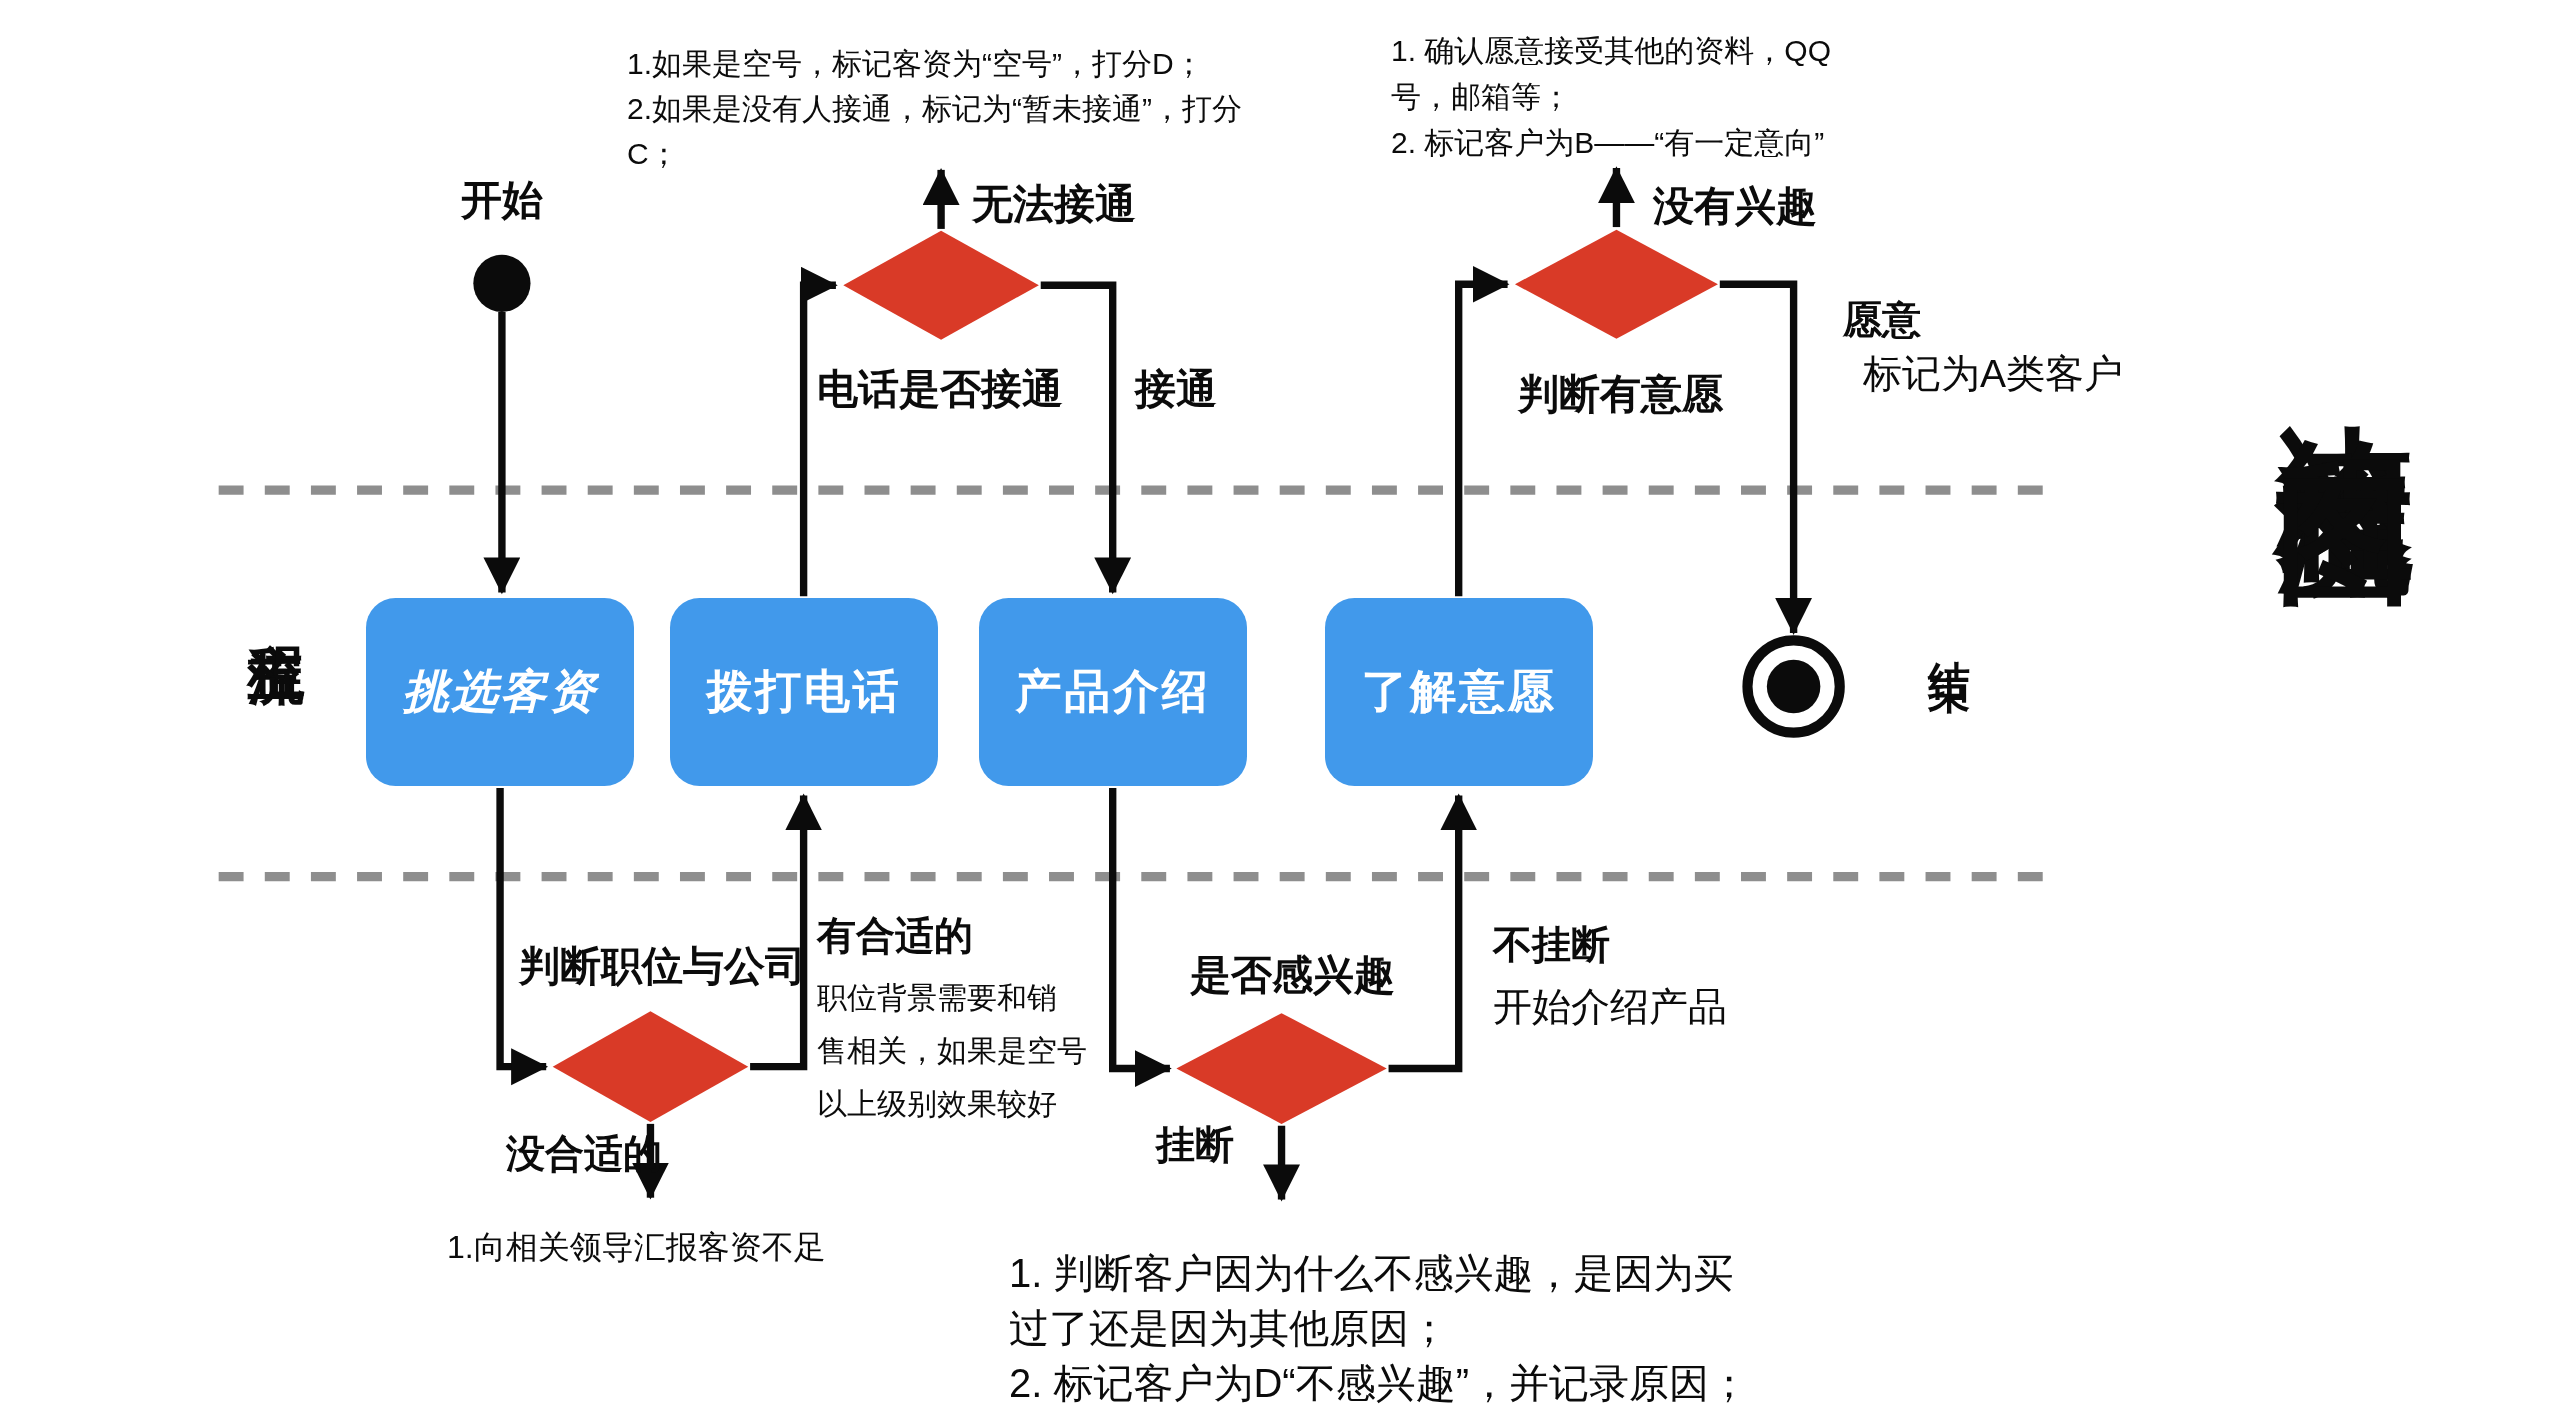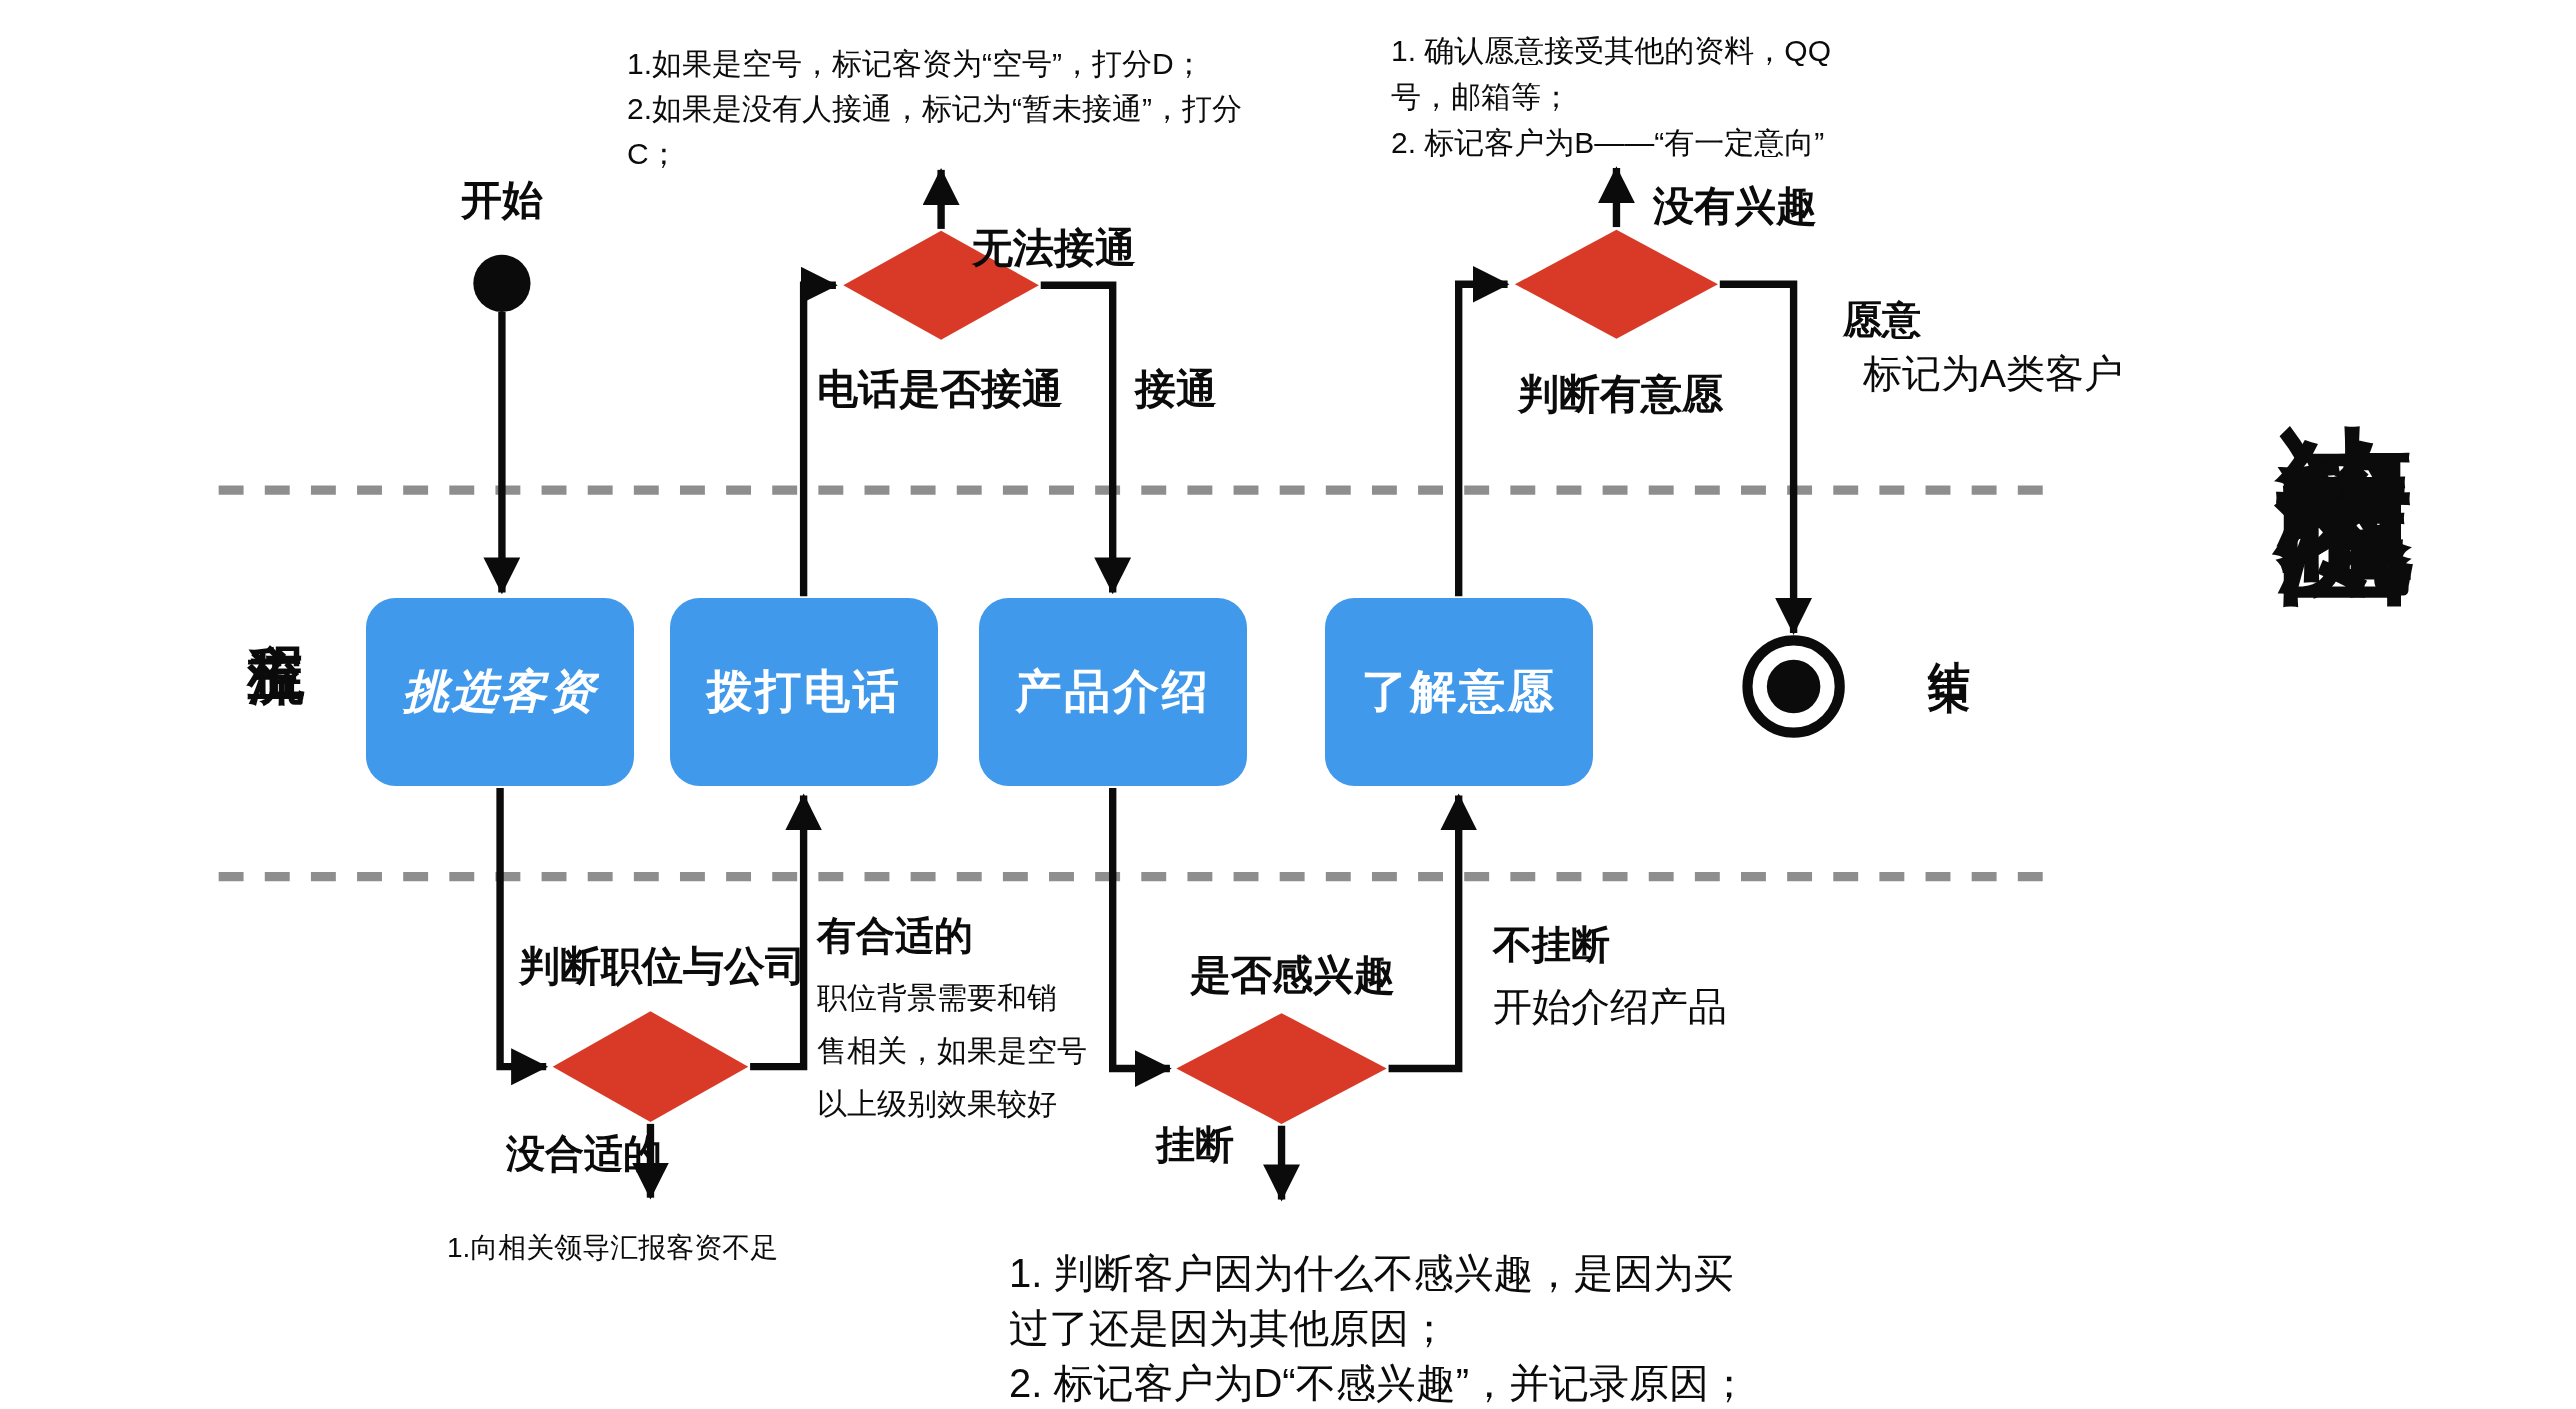--- a/index.html
+++ b/index.html
@@ -76,21 +76,21 @@
   </div>
   <div class="box" style="left:1325px;top:598px;">
     <span>了解意愿</span>
   </div>
 
   <div class="lbl" style="left:817px;top:362px;">电话是否接通</div>
   <div class="lbl" style="left:1518px;top:367px;">判断有意愿</div>
   <div class="lbl" style="left:519px;top:939px;">判断职位与公司</div>
   <div class="lbl" style="left:1190px;top:948px;">是否感兴趣</div>
 
-  <div class="lbl" style="left:972px;top:177px;margin-top:44px;">无法接通</div>
+  <div class="lbl" style="left:972px;top:177px;">无法接通</div>
   <div class="lbl" style="left:1135px;top:362px;">接通</div>
   <div class="lbl" style="left:1653px;top:179px;">没有兴趣</div>
   <div class="lbl2" style="left:1843px;top:293px;">愿意</div>
   <div class="plain" style="left:1834px;top:347px;margin-left:29px;">标记为A类客户</div>
   <div class="lbl2" style="left:817px;top:909px;">有合适的</div>
   <div class="note" style="left:817px;top:971px;line-height:53px;">
     <div>职位背景需要和销</div>
     <div>售相关，如果是空号</div>
     <div>以上级别效果较好</div>
   </div>
@@ -102,21 +102,21 @@
   <div class="note" style="left:627px;top:41px;line-height:45px;">
     <div>1.如果是空号，标记客资为“空号”，打分D；</div>
     <div>2.如果是没有人接通，标记为“暂未接通”，打分</div>
     <div>C；</div>
   </div>
   <div class="note" style="left:1391px;top:28px;line-height:46px;">
     <div>1. 确认愿意接受其他的资料，QQ</div>
     <div>号，邮箱等；</div>
     <div>2. 标记客户为B——“有一定意向”</div>
   </div>
-  <div class="note" style="left:447px;top:1220px;line-height:55px;font-size:28px;">
+  <div class="note" style="left:447px;top:1220px;line-height:55px;font-size:32px;">
     <div>1.向相关领导汇报客资不足</div>
   </div>
   <div class="note" style="left:1009px;top:1246px;line-height:55px;font-size:40px;">
     <div>1. 判断客户因为什么不感兴趣，是因为买</div>
     <div>过了还是因为其他原因；</div>
     <div>2. 标记客户为D“不感兴趣”，并记录原因；</div>
   </div>
 
 </div>
 

